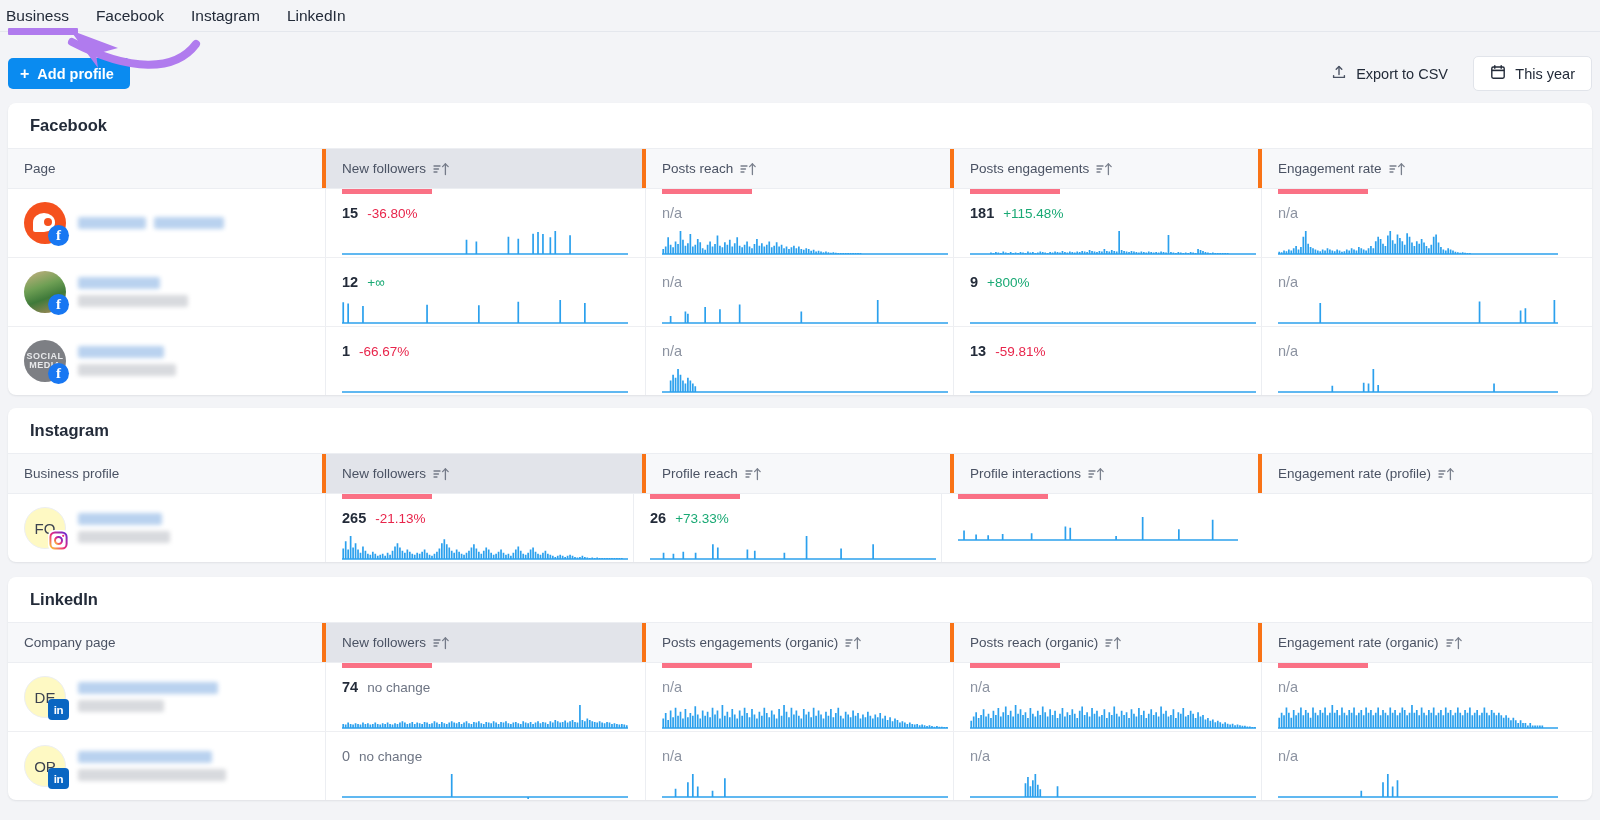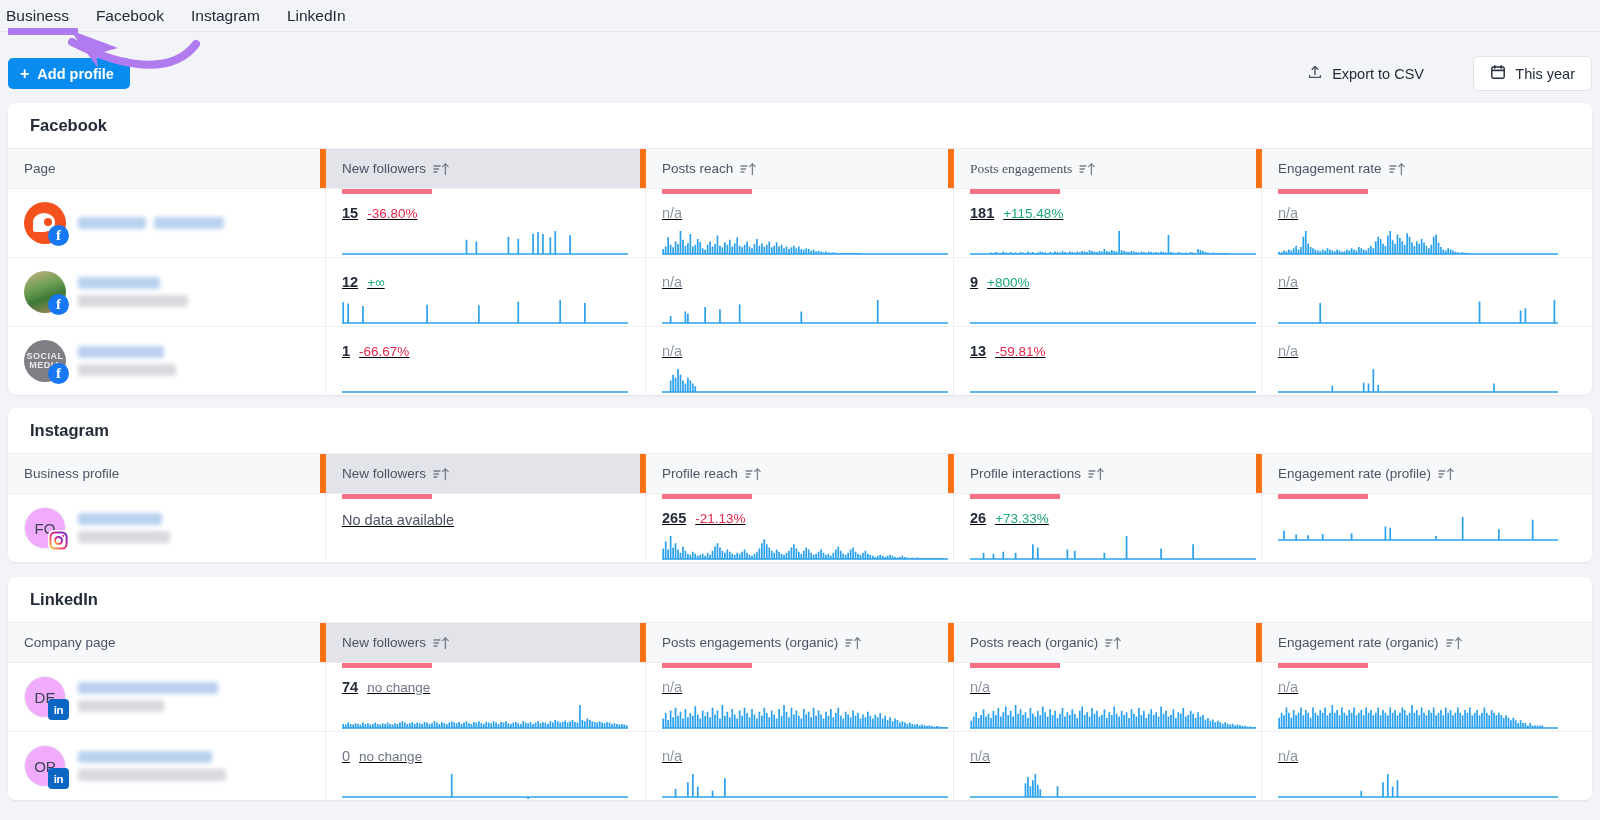--- a/index.html
+++ b/index.html
@@ -38,21 +38,21 @@
     height: 31px; padding: 0 16px 0 12px;
     background: #0a8bf0; border: none; border-radius: 5px;
     color: #fff; font-size: 14.5px; font-weight: bold;
     display: flex; align-items: center; gap: 8px;
     font-family: "Liberation Sans", sans-serif;
     cursor: pointer;
   }
   .btn-add .plus { font-size: 16px; font-weight: bold; line-height: 1; }
 
   .export-btn {
-    position: absolute; right: 176px; top: 26px; height: 31px;
+    position: absolute; right: 152px; top: 26px; height: 31px;
     display: flex; align-items: center; gap: 9px;
     font-size: 14.5px; color: #232b39; cursor: pointer;
     background: none; border: none;
     font-family: "Liberation Sans", sans-serif;
   }
   .date-btn {
     position: absolute; right: 8px; top: 24px;
     height: 35px; padding: 0 16px;
     background: #fff; border: 1px solid #e1e4ea; border-radius: 5px;
     display: flex; align-items: center; gap: 9px;
@@ -75,33 +75,33 @@
   .thead {
     display: flex; height: 41px;
     background: #f7f8fa;
     border-top: 1px solid #eceef2;
     border-bottom: 1px solid #eceef2;
   }
   .th {
     display: flex; align-items: center; gap: 7px;
     font-size: 13.5px; color: #4a5263;
     padding-left: 16px;
-    border-right: 6px solid #f97316;
+    border-right: 4px solid #f97316;
     position: relative;
   }
   .th:last-child { border-right: none; }
   .th.sorted { background: #e2e4ea; }
   .th .sorticon { opacity: .72; display: inline-flex; }
 
   .tr { display: flex; border-bottom: 1px solid #eeeff2; }
   .tr:last-child { border-bottom: none; }
 
   .cell { position: relative; border-right: 1px solid #eceef2; }
   .cell:last-child { border-right: none; }
-  .cell.metric { padding: 16px 16px 0 16px; text-decoration: underline; }
+  .cell.metric { padding: 16px 16px 0 16px; }
   .redbar {
     position: absolute; left: 16px; top: 0; width: 90px; height: 5px;
     background: #fa7185;
   }
 
   .metric-line { display: flex; align-items: baseline; gap: 9px; height: 19px; }
   .mval { font-size: 14.5px; font-weight: bold; color: #232b39; }
   .mval.na { font-weight: normal; color: #8c93a1; font-size: 14.5px; }
   .mval.muted { font-weight: normal; color: #6d7483; }
   .mdelta { font-size: 13.5px; }
@@ -112,21 +112,21 @@
 
   .spark { margin-top: 6px; display: block; }
 
   
   .profile { display: flex; align-items: center; gap: 12px; padding-left: 16px; }
   .avatar-wrap { position: relative; width: 42px; height: 42px; flex: 0 0 42px; }
   .avatar {
     width: 42px; height: 42px; border-radius: 50%;
     display: flex; align-items: center; justify-content: center;
     font-size: 15px; color: #3c4250; overflow: hidden;
-    background: #f0abfc;
+    background: #fef9c3;
   }
   .avatar.initials { border: 1px solid #eceef1; }
   .badge {
     position: absolute; right: -3px; bottom: -2px;
     width: 21px; height: 21px; border-radius: 50%;
     display: flex; align-items: center; justify-content: center;
   }
   .badge.fb { background: #1877f2; color: #fff; font-size: 15px; font-weight: bold;
               font-family: "Liberation Serif", serif; }
   .badge.li { border-radius: 4px; background: #0a66c2; color: #fff;
@@ -222,21 +222,21 @@
           <div class="th" style="width: 308px;">
             <span>Posts reach</span>
             <span class="sorticon">
               <svg width="17" height="14" viewBox="0 0 17 14" fill="none" stroke="#4a5263" stroke-width="1.3" stroke-linecap="round">
                 <path d="M1 4h6M1 7h4.5M1 10h3"></path>
                 <path d="M12.4 12.5V1.8"></path>
                 <path d="M9.6 4.6l2.8-2.8 2.8 2.8"></path>
               </svg>
             </span>
           </div>
-          <div class="th" style="width: 308px; font-family: Liberation Serif, serif;">
+          <div class="th" style="width: 308px;">
             <span>Posts engagements</span>
             <span class="sorticon">
               <svg width="17" height="14" viewBox="0 0 17 14" fill="none" stroke="#4a5263" stroke-width="1.3" stroke-linecap="round">
                 <path d="M1 4h6M1 7h4.5M1 10h3"></path>
                 <path d="M12.4 12.5V1.8"></path>
                 <path d="M9.6 4.6l2.8-2.8 2.8 2.8"></path>
               </svg>
             </span>
           </div>
           <div class="th" style="width: 330px;">
@@ -478,24 +478,20 @@
                     <circle cx="14.2" cy="4.8" r="1.1" fill="#ee2a7b"></circle>
                   </svg>
                 </div>
               </div>
               <div class="redact">
                 <div class="rline rblue" style="width: 84px;"></div>
                 <div class="rline rgrey" style="width: 92px;"></div>
               </div>
             </div>
           </div>
-          <div class="cell metric" style="width: 320px; min-height: 68px;">
-            <div class="redbar"></div>
-            <div class="nodata">No data available</div>
-          </div>
           <div class="cell metric" style="width: 308px; min-height: 68px;">
             <div class="redbar"></div>
             <div class="metric-line">
               <span class="mval">265</span>
               <span class="mdelta down">-21.13%</span>
             </div>
             <svg width="286" height="26" class="spark">
               <path d="M0 24 H 286" stroke="#2ba0ed" stroke-width="1.3" fill="none"></path>
               <path d="M1.23 24 V 13.55 M3.7 24 V 6.23 M6.16 24 V 14.59 M8.63 24 V 1.00 M11.09 24 V 12.50 M13.56 24 V 8.32 M16.03 24 V 14.59 M18.49 24 V 17.73 M20.96 24 V 11.45 M23.42 24 V 15.64 M25.89 24 V 18.77 M28.35 24 V 19.82 M30.82 24 V 16.68 M33.28 24 V 18.77 M35.75 24 V 20.86 M38.22 24 V 19.82 M40.68 24 V 18.77 M43.15 24 V 20.86 M45.61 24 V 17.73 M48.08 24 V 19.82 M50.54 24 V 15.64 M53.01 24 V 11.45 M55.47 24 V 8.32 M57.94 24 V 12.50 M60.41 24 V 15.64 M62.87 24 V 17.73 M65.34 24 V 14.59 M67.8 24 V 16.68 M70.27 24 V 18.77 M72.73 24 V 19.82 M75.2 24 V 17.73 M77.66 24 V 18.77 M80.13 24 V 16.68 M82.59 24 V 14.59 M85.06 24 V 17.73 M87.53 24 V 19.82 M89.99 24 V 20.86 M92.46 24 V 18.77 M94.92 24 V 16.68 M97.39 24 V 13.55 M99.85 24 V 8.32 M102.32 24 V 4.14 M104.78 24 V 9.36 M107.25 24 V 12.50 M109.72 24 V 15.64 M112.18 24 V 17.73 M114.65 24 V 14.59 M117.11 24 V 16.68 M119.58 24 V 18.77 M122.04 24 V 19.82 M124.51 24 V 17.73 M126.97 24 V 15.64 M129.44 24 V 12.50 M131.91 24 V 9.36 M134.37 24 V 13.55 M136.84 24 V 16.68 M139.3 24 V 18.77 M141.77 24 V 15.64 M144.23 24 V 12.50 M146.7 24 V 14.59 M149.16 24 V 17.73 M151.63 24 V 19.82 M154.09 24 V 18.77 M156.56 24 V 16.68 M159.03 24 V 14.59 M161.49 24 V 17.73 M163.96 24 V 19.82 M166.42 24 V 18.77 M168.89 24 V 20.86 M171.35 24 V 17.73 M173.82 24 V 14.59 M176.28 24 V 11.45 M178.75 24 V 15.64 M181.22 24 V 18.77 M183.68 24 V 19.82 M186.15 24 V 17.73 M188.61 24 V 14.59 M191.08 24 V 12.50 M193.54 24 V 16.68 M196.01 24 V 18.77 M198.47 24 V 19.82 M200.94 24 V 17.73 M203.41 24 V 15.64 M205.87 24 V 18.77 M208.34 24 V 19.82 M210.8 24 V 20.86 M213.27 24 V 21.91 M215.73 24 V 20.86 M218.2 24 V 19.82 M220.66 24 V 20.86 M223.13 24 V 21.91 M225.59 24 V 20.86 M228.06 24 V 19.82 M230.53 24 V 20.86 M232.99 24 V 21.91 M235.46 24 V 22.43 M237.92 24 V 21.91 M240.39 24 V 20.86 M242.85 24 V 21.91 M245.32 24 V 22.43 M247.78 24 V 22.95 M250.25 24 V 22.43 M252.72 24 V 22.95 M255.18 24 V 22.43 M257.65 24 V 22.95 M260.11 24 V 23.00 M262.58 24 V 22.95 M265.04 24 V 23.00 M267.51 24 V 22.95 M269.97 24 V 23.00 M272.44 24 V 23.00 M274.91 24 V 23.00 M277.37 24 V 23.00 M279.84 24 V 23.00 " stroke="#2ba0ed" stroke-width="1.7" fill="none"></path>
             </svg>

